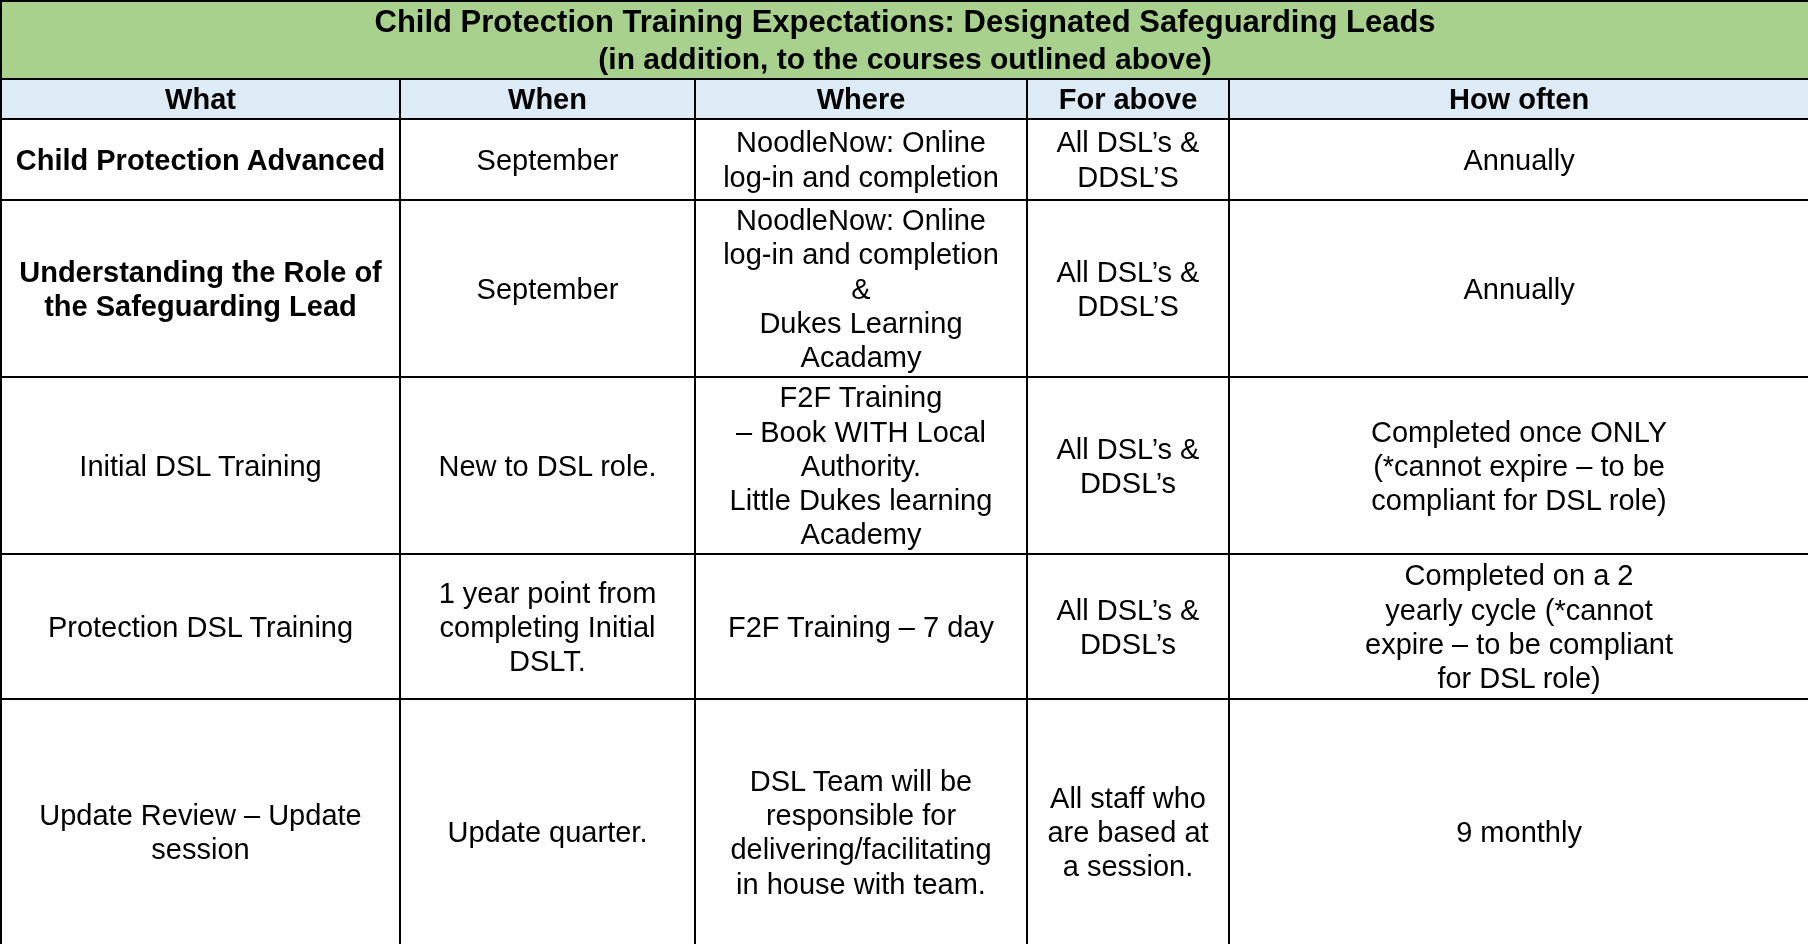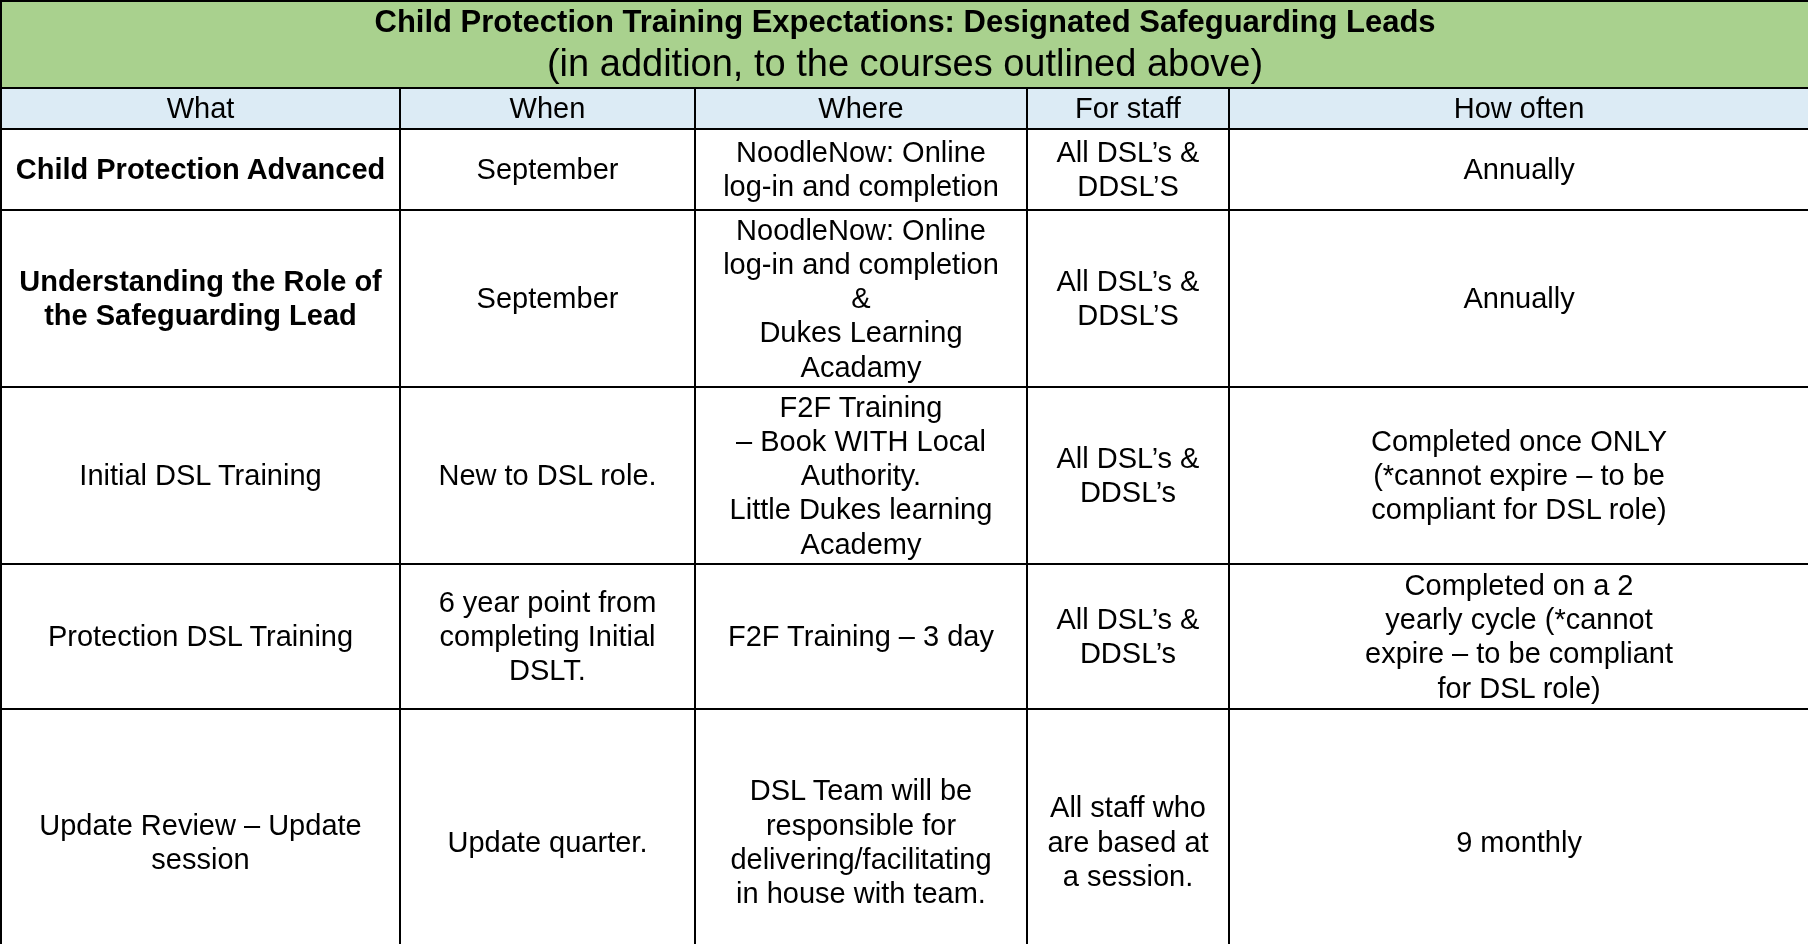--- a/index.html
+++ b/index.html
@@ -44,27 +44,27 @@
     background: #a9d18e;
     font-size: 31px;
     font-weight: 700;
     padding: 8px 10px 10px 10px;
     border-top: 2px solid #000000;
     border-left: 2px solid #000000;
     border-right: 2px solid #000000;
     border-bottom: 3px solid #000000;
   }
   td.title-cell .line1 { display: block; }
-  td.title-cell .line2 { display: block; font-weight: 400; font-size: 38px; }
+  td.title-cell .line2 { display: block; font-weight: 700; font-size: 30px; }
 
   
   td.colhead {
     background: #dcebf5;
     font-size: 29px;
-    font-weight: 400;
+    font-weight: 700;
     height: 38px;
     padding: 0 4px 4px 4px;
     border-bottom: 3px solid #000000;
   }
 
   
   td.cell {
     font-size: 29px;
     font-weight: 400;
   }
@@ -110,21 +110,21 @@
         <td class="title-cell" colspan="5">
           <span class="line1">Child Protection Training Expectations: Designated Safeguarding Leads</span>
           <span class="line2">(in addition, to the courses outlined above)</span>
         </td>
       </tr>
 
       <tr class="r-head">
         <td class="colhead">What</td>
         <td class="colhead">When</td>
         <td class="colhead">Where</td>
-        <td class="colhead">For staff</td>
+        <td class="colhead">For above</td>
         <td class="colhead">How often</td>
       </tr>
 
       <tr class="r-1">
         <td class="cell bold">
             <span class="cell-text">Child Protection Advanced</span>
           </td>
         <td class="cell">
             <span class="cell-text">September</span>
           </td>
@@ -188,26 +188,26 @@
 (*cannot expire – to be
 compliant for DSL role)</span>
           </td>
       </tr>
 
       <tr class="r-4">
         <td class="cell">
             <span class="cell-text">Protection DSL Training</span>
           </td>
         <td class="cell">
-            <span class="cell-text">6 year point from
+            <span class="cell-text">1 year point from
 completing Initial
 DSLT.</span>
           </td>
         <td class="cell">
-            <span class="cell-text">F2F Training – 3 day</span>
+            <span class="cell-text">F2F Training – 7 day</span>
           </td>
         <td class="cell">
             <span class="cell-text">All DSL’s &amp;
 DDSL’s</span>
           </td>
         <td class="cell">
             <span class="cell-text">Completed on a 2
 yearly cycle (*cannot
 expire – to be compliant
 for DSL role)</span>

